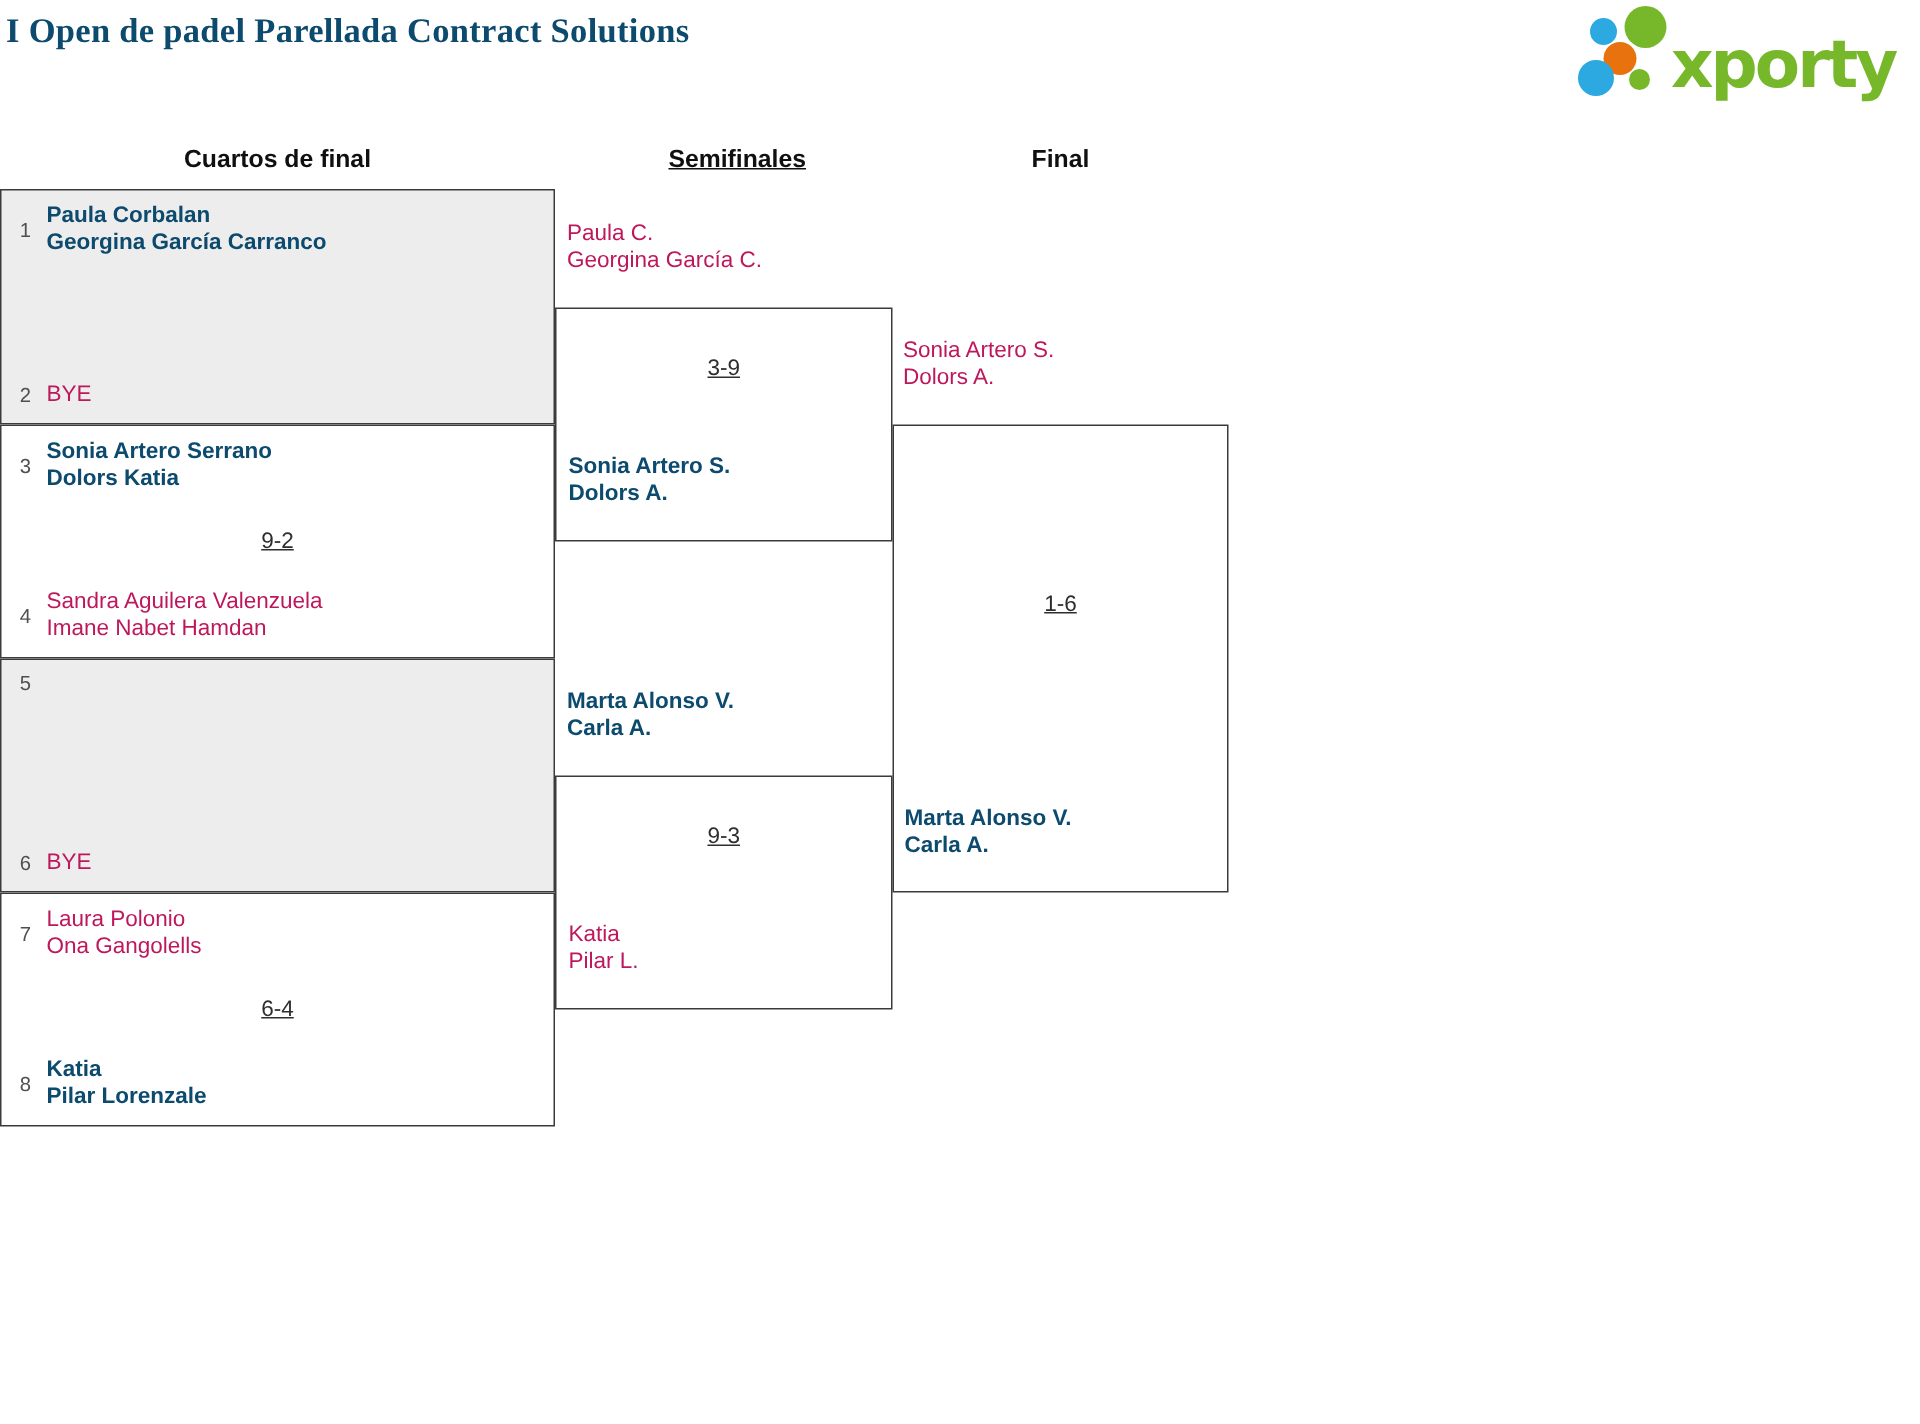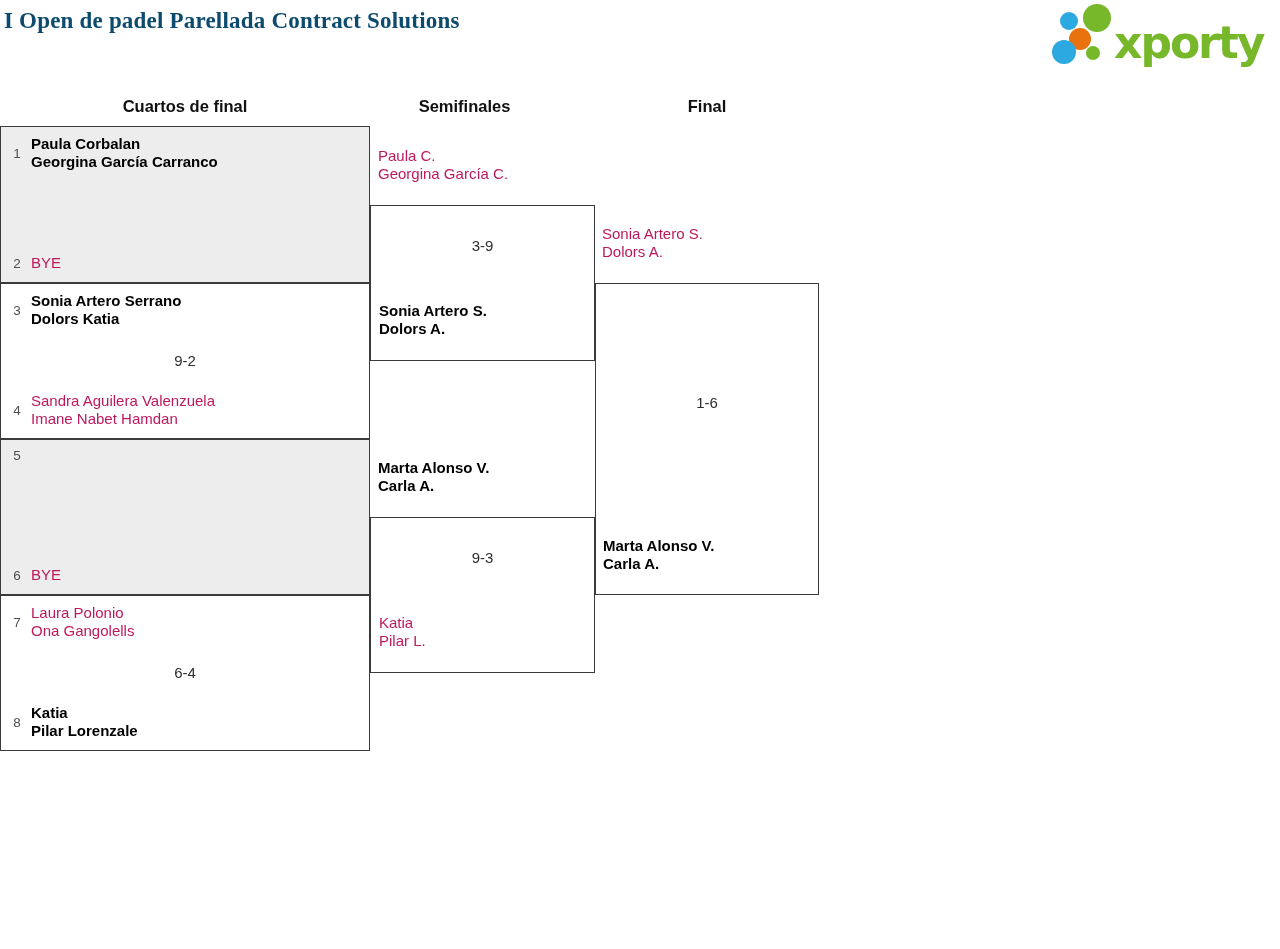--- a/index.html
+++ b/index.html
@@ -20,45 +20,45 @@
   }
   
   .logo{left:1050px;top:2px;width:228px;height:68px;display:block;text-decoration:none;}
   
   .col-header{
     top:97px;height:20px;
     font-size:16.5px;font-weight:700;color:#101010;
     text-align:center;
   }
   .hdr-qf{left:0;width:370px;}
-  .hdr-sf{left:352px;width:225px;}
+  .hdr-sf{left:379px;width:225px;text-decoration:underline;}
   .hdr-f{left:595px;width:224px;}
   
   .box{
     border:1px solid #3b3b3b;
     box-sizing:border-box;
     background:transparent;
   }
   .qf{left:0;width:370px;height:156px;background:#ffffff;}
   .qf.shaded{background:#ededed;}
   .slot{
     display:flex;align-items:center;
   }
   .slot-top{padding:8px 8px 0 8px;}
   .slot-bottom{position:absolute;left:0;right:0;bottom:10px;padding:0 8px;}
   .seed{
     flex:0 0 16px;width:16px;text-align:center;
     font-size:13.5px;color:#4f4f4f;align-self:center;
   }
   .lines{margin-left:6px;}
   .line{font-size:15px;line-height:18px;color:#be185d;font-weight:400;white-space:nowrap;}
-  .winner .line{color:#000000;font-weight:700;}
+  .winner .line{color:#0c4a6e;font-weight:700;}
   .score{
     position:absolute;left:0;right:0;
-    text-align:center;font-size:15px;color:#2e2e2e;line-height:18px;
+    text-align:center;font-size:15px;color:#2e2e2e;line-height:18px;text-decoration:underline;
   }
   .score-mid{top:50%;transform:translateY(-50%);}
   .sf-box{left:370px;width:225px;height:156px;}
   .f-box{left:595px;width:224px;height:312px;}
   .score-sf{top:31px;}
   .score-f{top:110px;}
   .name-block{width:200px;}
   .name-above{}
   .inbox-name{position:absolute;left:8px;bottom:22px;}
   .f-inbox-name{position:absolute;left:7px;bottom:21px;}

